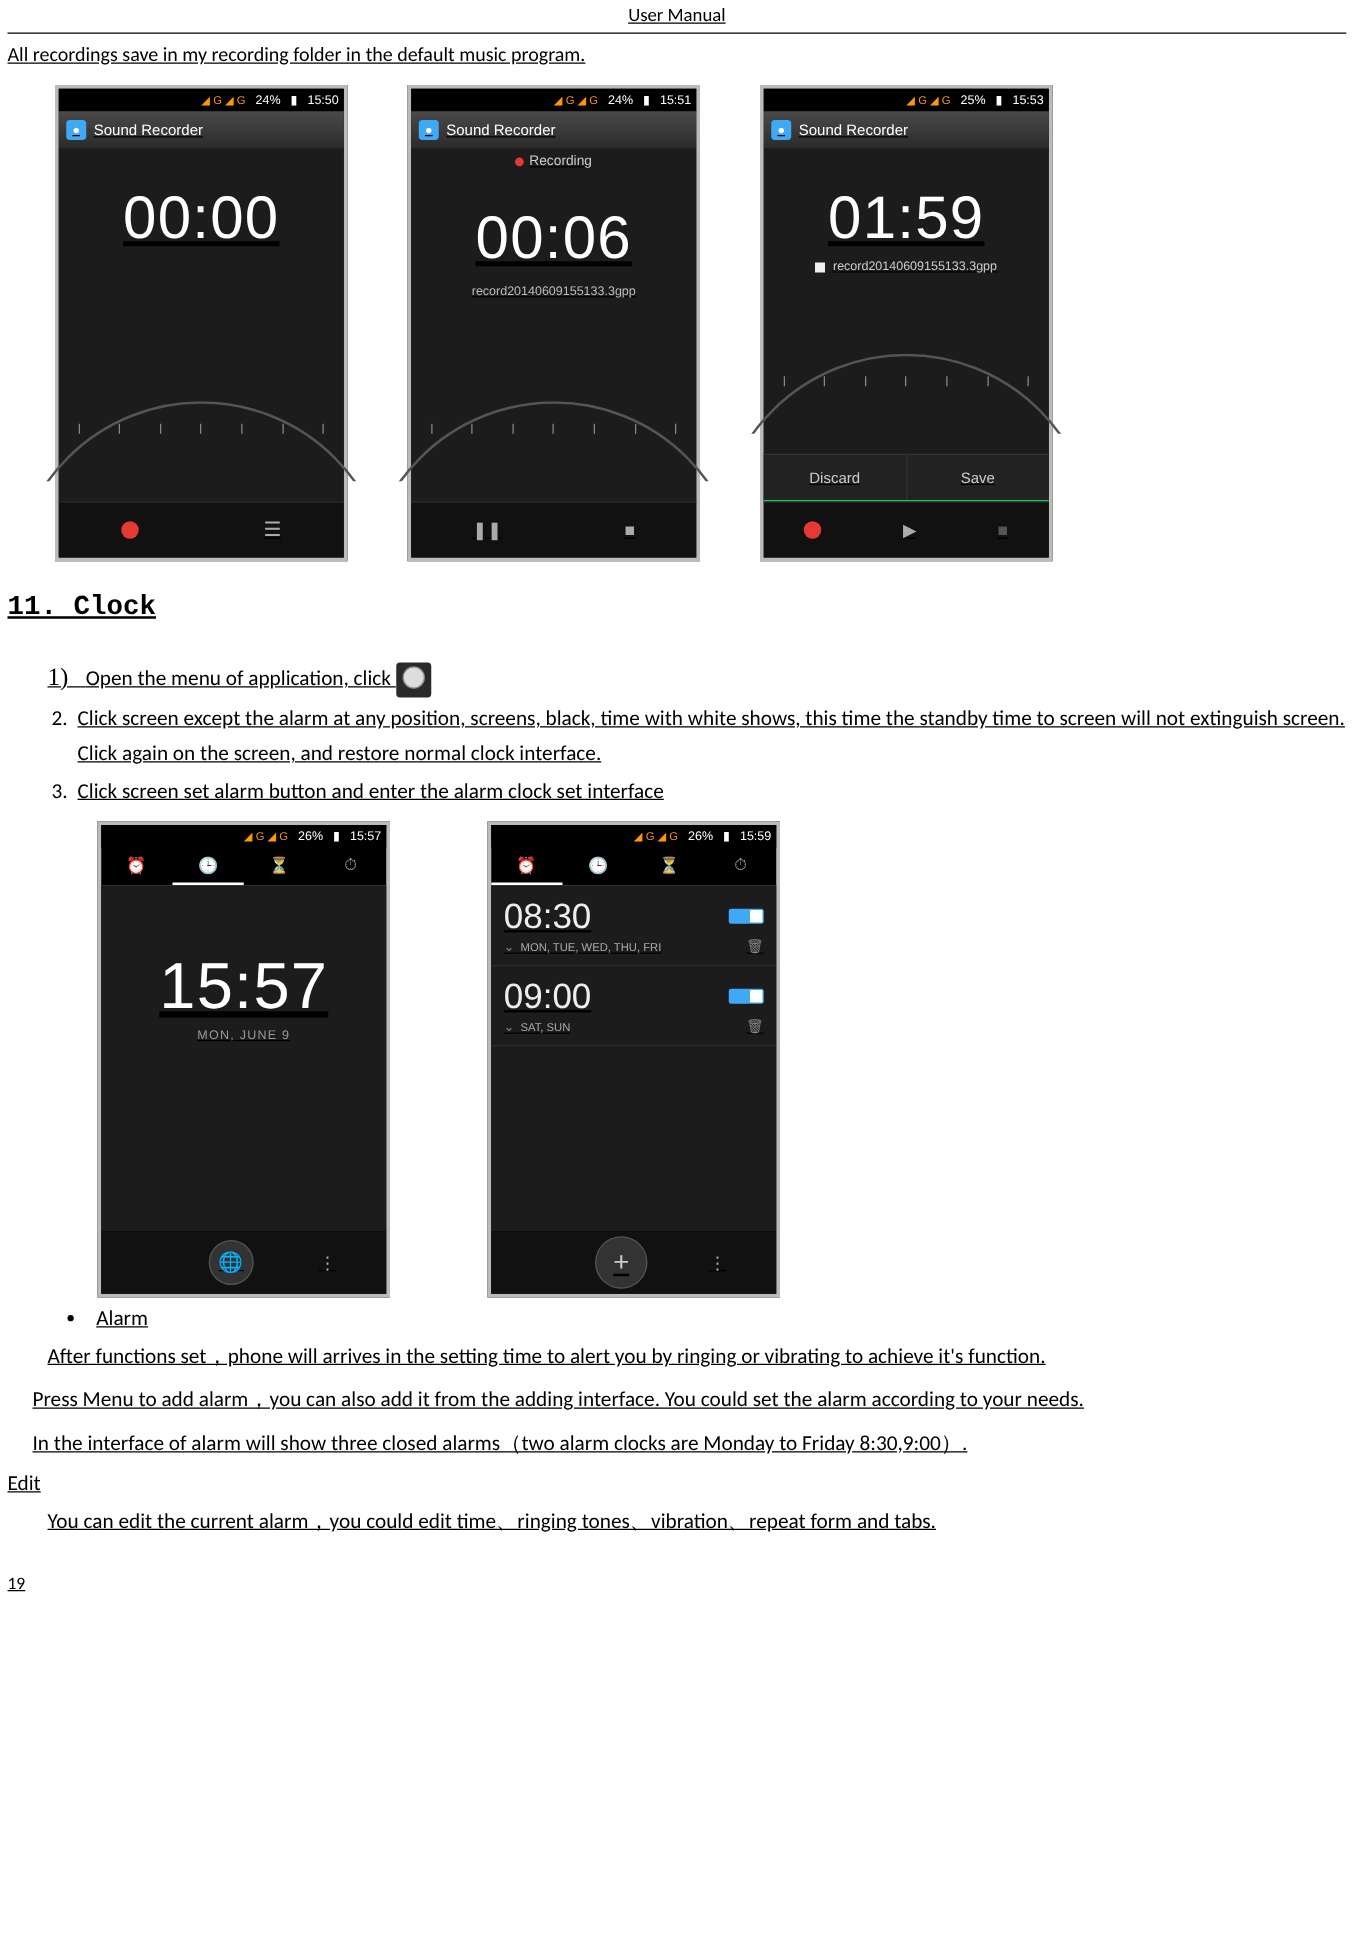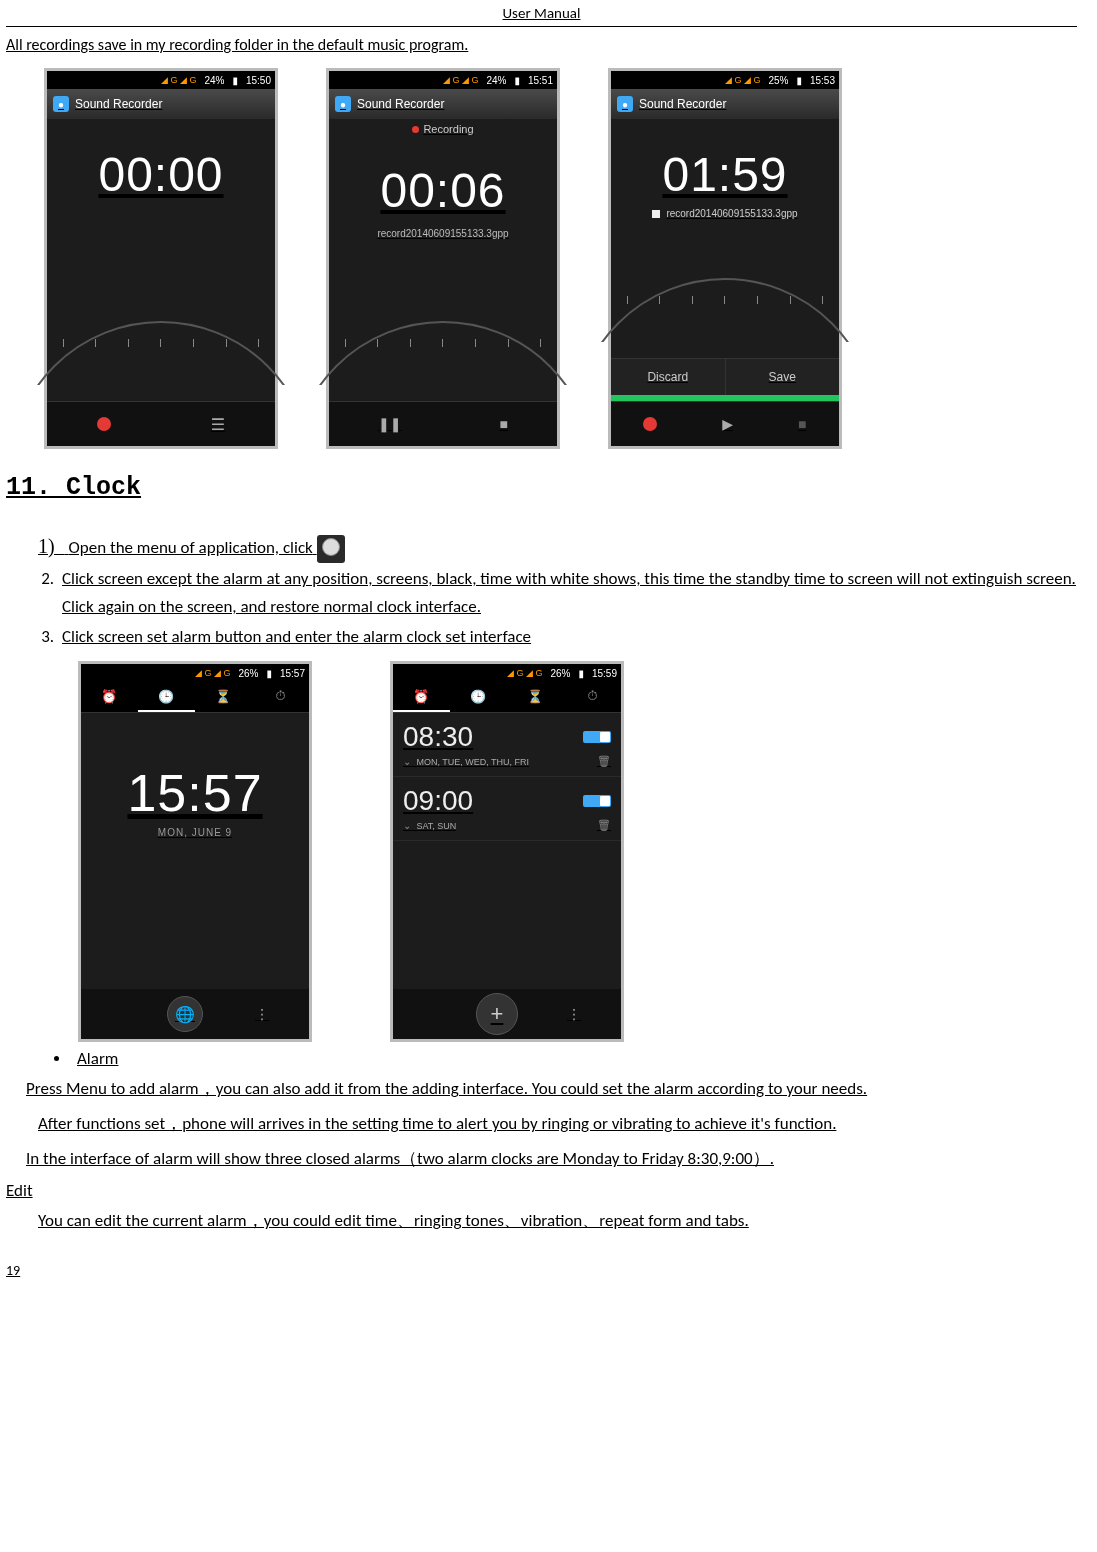--- a/index.html
+++ b/index.html
@@ -131,31 +131,31 @@
     background:#111;
     border-top:1px solid #333;
     display:flex;
     align-items:center;
     justify-content:space-around;
   }
   .ctrl-btn { color:#aaa; font-size:14px; }
   .rec-btn-dot { width:14px;height:14px;border-radius:50%;background:#e53935; }
   .list-icon { color:#aaa;font-size:16px; }
   .discard-save-bar {
-    height:36px;background:#222;border-top:1px solid #333;border-bottom:6px solid #22c55e;display:flex;
+    height:36px;background:#222;border-top:1px solid #333;border-bottom:1px solid #22c55e;display:flex;
   }
   .ds-btn { flex:1;display:flex;align-items:center;justify-content:center;font-size:12px;color:#ccc;border-right:1px solid #333; }
   .ds-btn:last-child { border-right:none; }
   .inactive { color:#555; }
 
   
   .section-head {
     font-family: "Courier New", monospace;
     font-weight: bold;
-    font-size: 25px;
+    font-size: 22px;
     margin: 20px 0 28px 0;
   }
 
   ol.steps {
     margin: 0 0 10px 14px;
     padding: 0 0 0 38px;
     font-size: 17px;
     line-height: 1.65;
   }
   ol.steps li { padding-left: 4px; margin-bottom: 2px; }
@@ -401,20 +401,20 @@
         <div class="kebab">⋮</div>
       </div>
     </div>
   </div>
 
   <div class="bullet-row">
     <span class="blt"></span>
     <span>Alarm</span>
   </div>
 
+  <p class="para">After functions set，phone will arrives in the setting time to alert you by ringing or vibrating to achieve it's function.</p>
   <p class="para" style="margin-left:20px;text-align:left">Press Menu to add alarm，you can also add it from the adding interface. You could set the alarm according to your needs.</p>
-  <p class="para">After functions set，phone will arrives in the setting time to alert you by ringing or vibrating to achieve it's function.</p>
   <p class="para" style="margin-left:20px;text-align:left">In the interface of alarm will show three closed alarms（two alarm clocks are Monday to Friday 8:30,9:00）.</p>
   <p class="para-no-indent">Edit</p>
   <p class="para">You can edit the current alarm，you could edit time、ringing tones、vibration、repeat form and tabs.</p>
 
   <div class="page-num">19</div>
 </div>
 
 </body></html>

